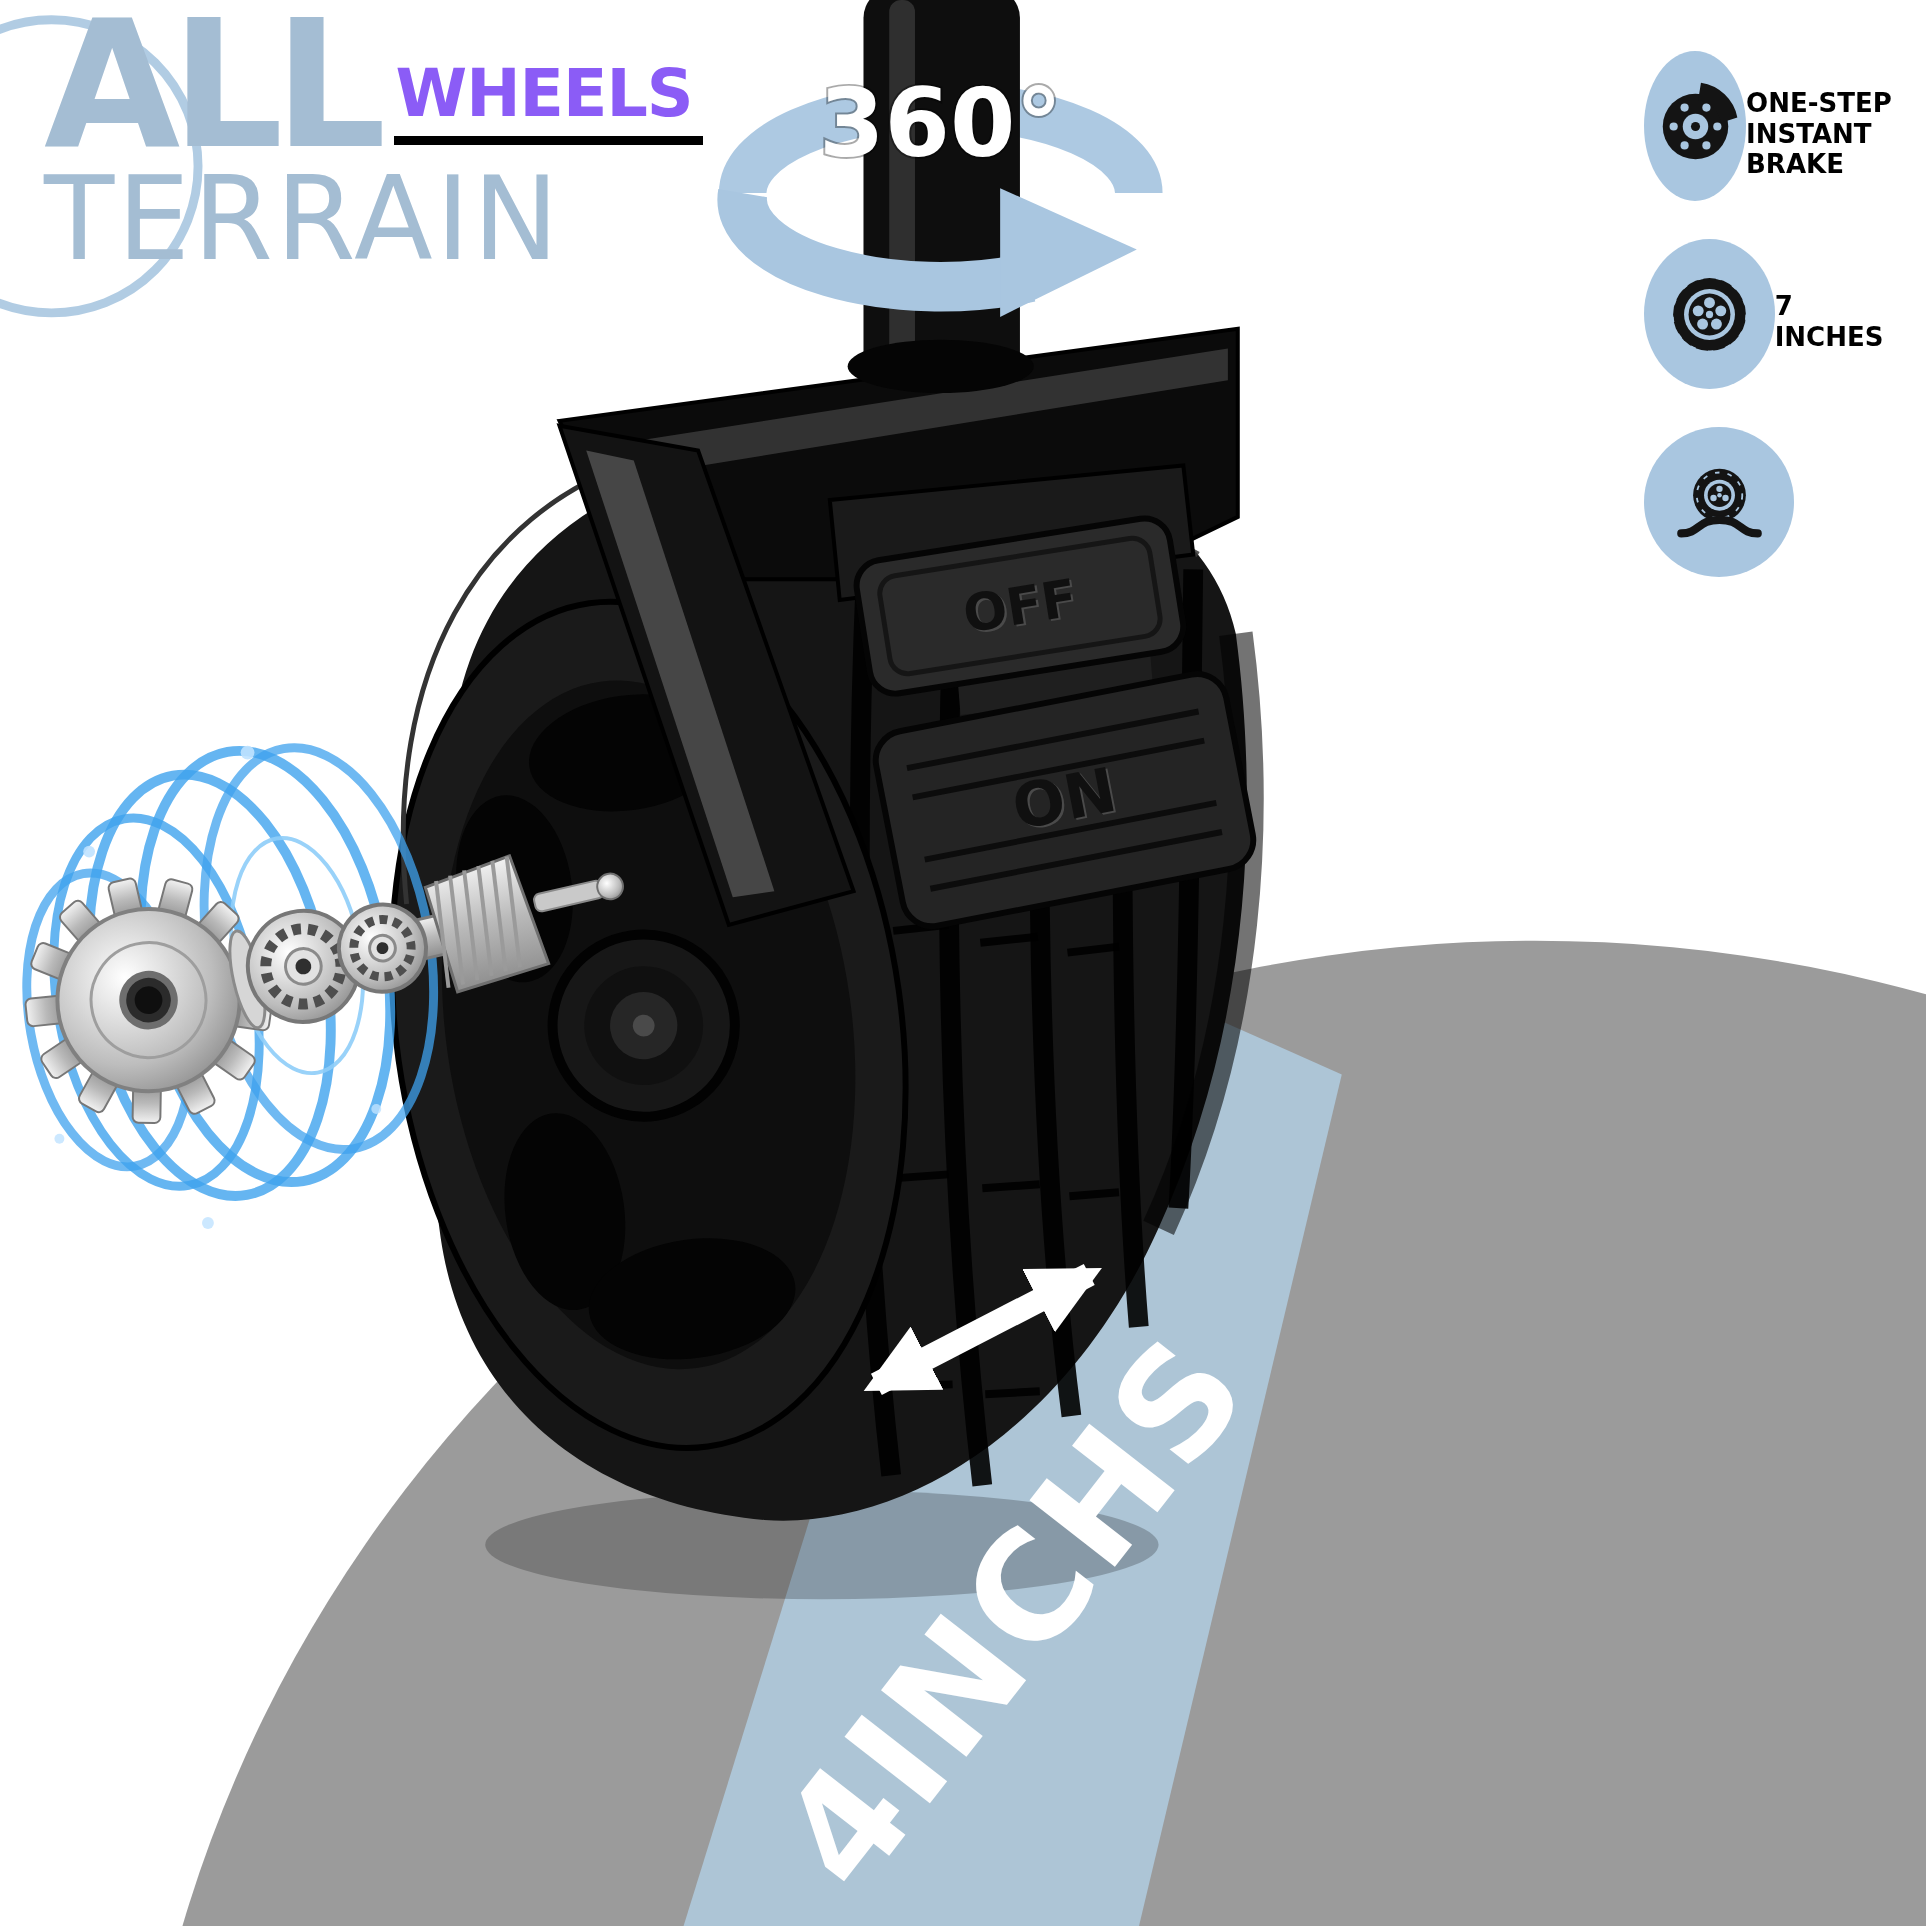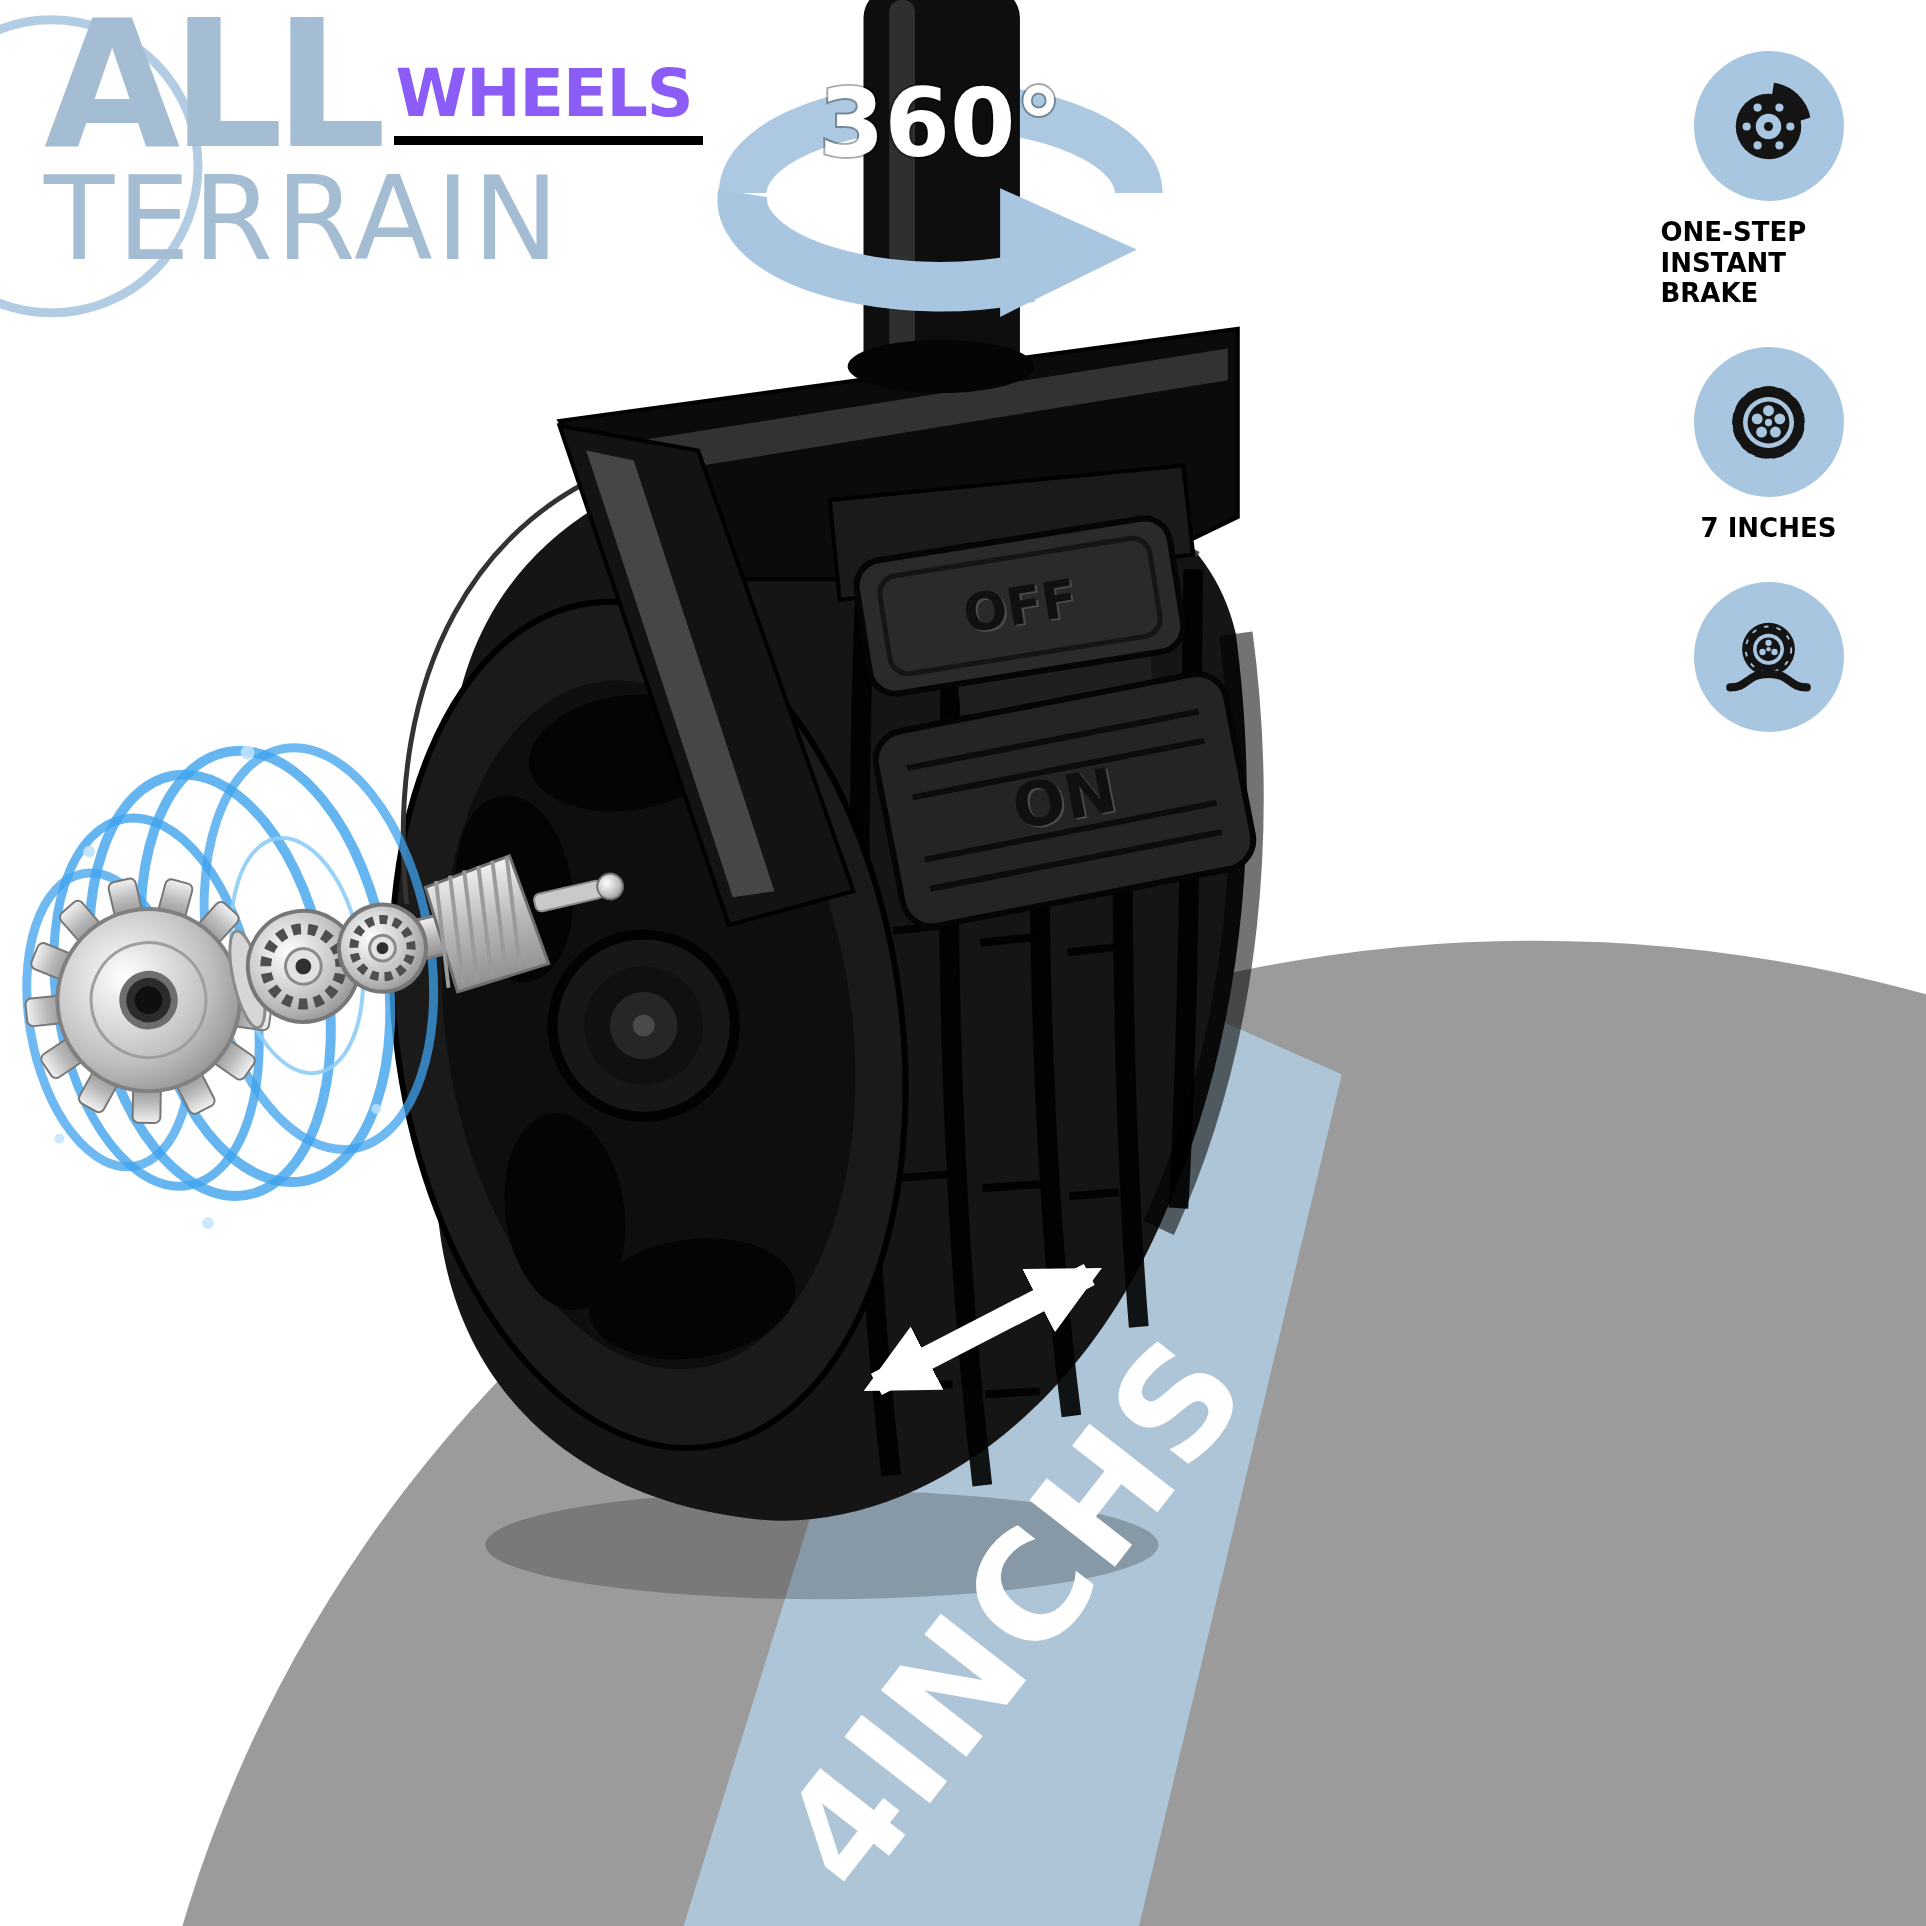--- a/index.html
+++ b/index.html
@@ -12,24 +12,24 @@
   .brand{position:absolute;top:14px;left:44px;z-index:6;}
   .brand-row{display:flex;align-items:center;}
   .brand-all{font-size:176px;font-weight:bold;color:#a4bdd3;line-height:.82;letter-spacing:-9px;}
   .brand-wheels{margin:34px 0 0 16px;font-size:65px;font-weight:bold;color:#8b5cf6;line-height:1;
                 letter-spacing:-1px;border-bottom:9px solid #000;padding:0 10px 10px 2px;}
   .brand-terrain{font-size:115px;font-weight:normal;color:#a4bdd3;letter-spacing:3px;line-height:1;margin-top:4px;}
 
   
   .features{position:absolute;top:51px;right:34px;width:249px;display:flex;flex-direction:column;
             gap:38px;z-index:6;}
-  .feature{display:flex;flex-direction:column;align-items:center;}
+  .feature{display:flex;flex-direction:row;align-items:center;}
   .badge{width:150px;height:150px;border-radius:50%;background:#a9c6e0;display:flex;
          align-items:center;justify-content:center;}
-  .feature-label{margin-top:16px;font-size:26px;font-weight:bold;color:#000;text-align:right;line-height:1.18;}
+  .feature-label{margin-top:16px;font-size:26px;font-weight:bold;color:#000;text-align:left;line-height:1.18;}
   .feature.first .feature-label{text-align:left;width:216px;}
 </style>
 </head>
 <body>
 
 <div class="canvas">
 
   <svg class="scene" width="1927" height="1927" viewBox="0 0 1946 1946">
     <defs>
       <linearGradient id="silver" x1="0" y1="0" x2="0" y2="1">

